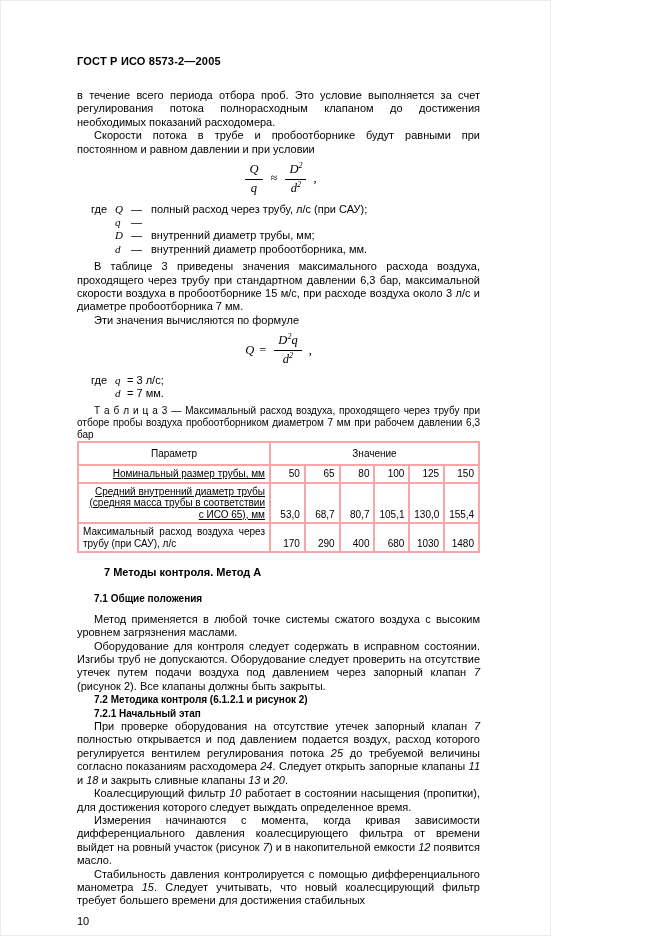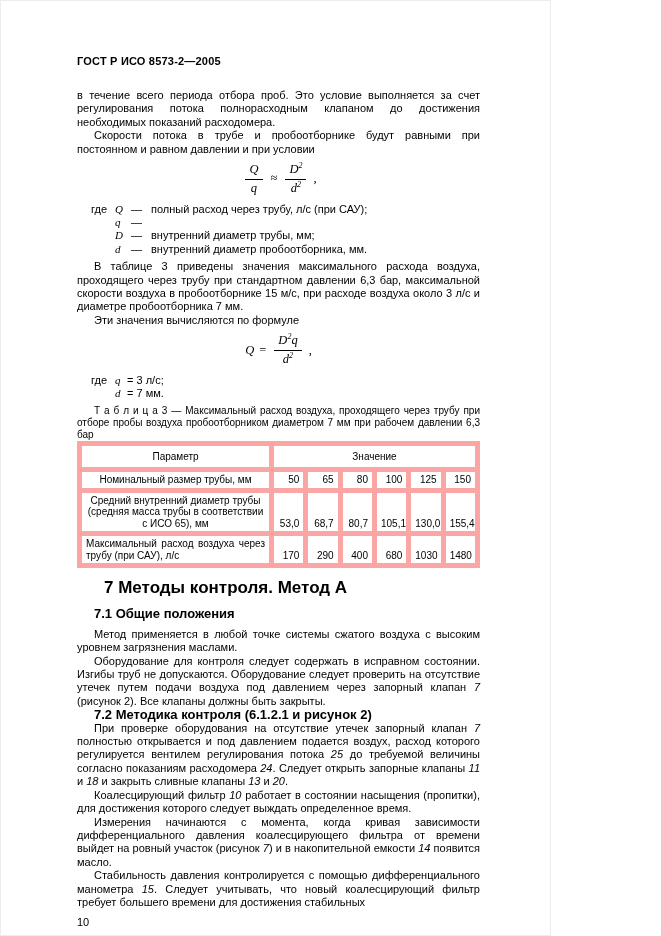--- a/index.html
+++ b/index.html
@@ -47,30 +47,30 @@
   .where-row { display: flex; text-align: left; }
   .where-prefix { width: 24px; margin-left: 14px; flex: 0 0 auto; }
   .where-var { width: 16px; flex: 0 0 auto; font-style: italic; font-family: "Liberation Serif", serif; }
   .where-dash { width: 20px; flex: 0 0 auto; }
   .where-text { flex: 1 1 auto; }
   .where-var2 { width: 12px; flex: 0 0 auto; font-style: italic; font-family: "Liberation Serif", serif; }
 
   
   .table-caption { font-size: 10px; line-height: 12px; margin: 9px 0 4px; text-align: justify; text-indent: 0; }
   table { width: 100%; border-collapse: collapse; table-layout: fixed; font-size: 10px; line-height: 11.5px; }
-  td { border: 5px solid #fca5a5; padding: 2px 4px; vertical-align: middle; }
+  td { border: 2px solid #fca5a5; padding: 2px 4px; vertical-align: middle; }
   td.hdr { text-align: center; padding: 5px 4px; }
-  td.cell-label { text-align: center; }
+  td.cell-label { text-align: right; text-decoration: underline; }
   td.cell-label-j { text-align: justify; }
   td.cell-value { text-align: right; }
   td.vbottom { vertical-align: bottom; }
 
   
-  .h-section { font-size: 17px; font-weight: bold; margin: 13px 0 13px; text-indent: 27px; text-align: left; }
-  .h-sub { font-size: 13px; font-weight: bold; text-indent: 17px; text-align: left; }
+  .h-section { font-size: 11px; font-weight: bold; margin: 13px 0 13px; text-indent: 27px; text-align: left; }
+  .h-sub { font-size: 10px; font-weight: bold; text-indent: 17px; text-align: left; }
   .h-sub.sp { margin: 10px 0 7px; }
   .it { font-style: italic; }
 
   .page-number { font-size: 11px; margin-top: 7px; text-align: left; }
 </style>
 </head>
 <body>
 
 <div class="page">
 
@@ -194,24 +194,25 @@
     </table>
 
     <div class="h-section">7 Методы контроля. Метод А</div>
 
     <div class="h-sub sp">7.1 Общие положения</div>
 
     <p>Метод применяется в любой точке системы сжатого воздуха с высоким уровнем загрязнения маслами.</p>
     <p><span>Оборудование для контроля следует содержать в исправном состоянии. Изгибы труб не допускаются. Оборудование следует проверить на отсутствие утечек путем подачи воздуха под давлением через запорный клапан </span><span class="it">7</span><span> (рисунок 2). Все клапаны должны быть закрыты.</span></p>
 
     <div class="h-sub">7.2 Методика контроля (6.1.2.1 и рисунок 2)</div>
+    <div class="h-sub">7.2.1 Начальный этап</div>
 
     <p><span>При проверке оборудования на отсутствие утечек запорный клапан </span><span class="it">7</span><span> полностью открывается и под давлением подается воздух, расход которого регулируется вентилем регулирования потока </span><span class="it">25</span><span> до требуемой величины согласно показаниям расходомера </span><span class="it">24</span><span>. Следует открыть запорные клапаны </span><span class="it">11</span><span> и </span><span class="it">18</span><span> и закрыть сливные клапаны </span><span class="it">13</span><span> и </span><span class="it">20</span><span>.</span></p>
 
 
     <p><span>Коалесцирующий фильтр </span><span class="it">10</span><span> работает в состоянии насыщения (пропитки), для достижения которого следует выждать определенное время.</span></p>
-    <p><span>Измерения начинаются с момента, когда кривая зависимости дифференциального давления коалесцирующего фильтра от времени выйдет на ровный участок (рисунок </span><span class="it">7</span><span>) и в накопительной емкости </span><span class="it">14</span><span> появится масло.</span></p>
+    <p><span>Измерения начинаются с момента, когда кривая зависимости дифференциального давления коалесцирующего фильтра от времени выйдет на ровный участок (рисунок </span><span class="it">7</span><span>) и в накопительной емкости </span><span class="it">12</span><span> появится масло.</span></p>
     <p><span>Стабильность давления контролируется с помощью дифференциального манометра </span><span class="it">15</span><span>. Следует учитывать, что новый коалесцирующий фильтр требует большего времени для достижения стабильных</span></p>
 
     <div class="page-number">10</div>
 
   </div>
 </div>
 
 </body></html>

